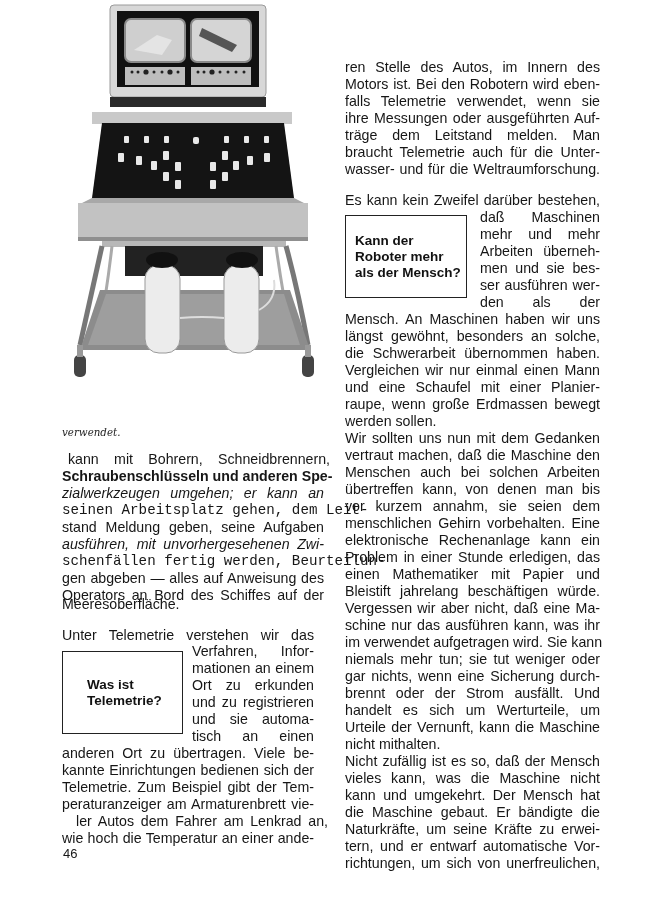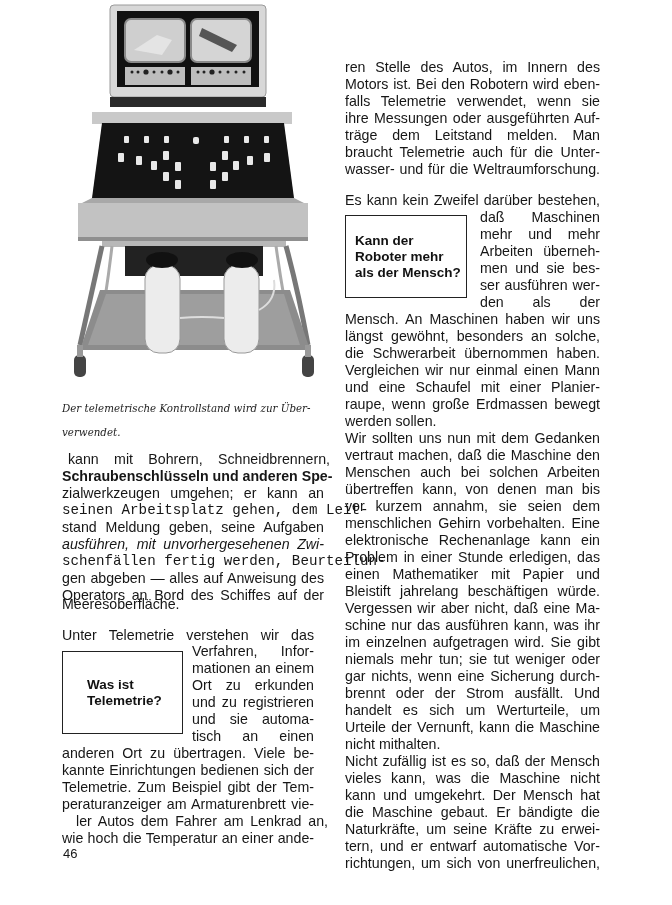--- a/index.html
+++ b/index.html
@@ -93,27 +93,26 @@
     <ellipse cx="180" cy="260" rx="16" ry="8" fill="#111"></ellipse>
     <path d="M118 318 Q140 316 162 318" stroke="#ddd" stroke-width="2" fill="none"></path>
     <path d="M197 310 Q215 300 212 280" stroke="#ddd" stroke-width="2" fill="none"></path>
 
     <rect x="12" y="355" width="12" height="22" rx="5" fill="#444"></rect>
     <rect x="240" y="355" width="12" height="22" rx="5" fill="#444"></rect>
     <rect x="15" y="345" width="6" height="12" fill="#999"></rect>
     <rect x="243" y="345" width="6" height="12" fill="#999"></rect>
   </svg>
 
-  <div class="caption" style="top:402px;">Der telemetrische Kontrollstand wird zur Über-</div>
   <div class="caption" style="top:426px;">verwendet.</div>
 
   <div>
     <div class="line" style="left:68px;width:262px;top:451px;">kann mit Bohrern, Schneidbrennern,</div>
     <div class="line" style="left:62px;width:262px;top:468px;font-weight:bold;">Schraubenschlüsseln und anderen Spe-</div>
-    <div class="line" style="left:62px;width:262px;top:485px;">zialwerkzeugen umgehen; er kann an</div>
+    <div class="line" style="left:62px;width:262px;top:485px;font-style:italic;">zialwerkzeugen umgehen; er kann an</div>
     <div class="line" style="left:62px;width:262px;top:502px;font-family:Liberation Mono, monospace;">seinen Arbeitsplatz gehen, dem Leit-</div>
     <div class="line" style="left:62px;width:262px;top:519px;">stand Meldung geben, seine Aufgaben</div>
     <div class="line" style="left:62px;width:262px;top:536px;font-style:italic;">ausführen, mit unvorhergesehenen Zwi-</div>
     <div class="line" style="left:62px;width:262px;top:553px;font-family:Liberation Mono, monospace;">schenfällen fertig werden, Beurteilun-</div>
     <div class="line" style="left:62px;width:262px;top:570px;">gen abgeben — alles auf Anweisung des</div>
     <div class="line" style="left:62px;width:262px;top:587px;">Operators an Bord des Schiffes auf der</div>
     <div class="line last" style="left:62px;width:262px;top:595px;top:596px;">Meeresoberfläche.</div>
 
     <div class="line" style="left:62px;width:252px;top:627px;">Unter Telemetrie verstehen wir das</div>
 
@@ -180,21 +179,21 @@
     <div class="line" style="left:345px;width:255px;top:464px;">Menschen auch bei solchen Arbeiten</div>
     <div class="line" style="left:345px;width:255px;top:481px;">übertreffen kann, von denen man bis</div>
     <div class="line" style="left:345px;width:255px;top:498px;">vor kurzem annahm, sie seien dem</div>
     <div class="line" style="left:345px;width:255px;top:515px;">menschlichen Gehirn vorbehalten. Eine</div>
     <div class="line" style="left:345px;width:255px;top:532px;">elektronische Rechenanlage kann ein</div>
     <div class="line" style="left:345px;width:255px;top:549px;">Problem in einer Stunde erledigen, das</div>
     <div class="line" style="left:345px;width:255px;top:566px;">einen Mathematiker mit Papier und</div>
     <div class="line" style="left:345px;width:255px;top:583px;">Bleistift jahrelang beschäftigen würde.</div>
     <div class="line" style="left:345px;width:255px;top:600px;">Vergessen wir aber nicht, daß eine Ma-</div>
     <div class="line" style="left:345px;width:255px;top:617px;">schine nur das ausführen kann, was ihr</div>
-    <div class="line" style="left:345px;width:255px;top:634px;">im einzelnen aufgetragen wird. Sie gibt</div>
+    <div class="line" style="left:345px;width:255px;top:634px;">im verwendet aufgetragen wird. Sie kann</div>
     <div class="line" style="left:345px;width:255px;top:651px;">niemals mehr tun; sie tut weniger oder</div>
     <div class="line" style="left:345px;width:255px;top:668px;">gar nichts, wenn eine Sicherung durch-</div>
     <div class="line" style="left:345px;width:255px;top:685px;">brennt oder der Strom ausfällt. Und</div>
     <div class="line" style="left:345px;width:255px;top:702px;">handelt es sich um Werturteile, um</div>
     <div class="line" style="left:345px;width:255px;top:719px;">Urteile der Vernunft, kann die Maschine</div>
     <div class="line last" style="left:345px;width:255px;top:736px;">nicht mithalten.</div>
 
     <div class="line" style="left:345px;width:255px;top:753px;">Nicht zufällig ist es so, daß der Mensch</div>
     <div class="line" style="left:345px;width:255px;top:770px;">vieles kann, was die Maschine nicht</div>
     <div class="line" style="left:345px;width:255px;top:787px;">kann und umgekehrt. Der Mensch hat</div>

